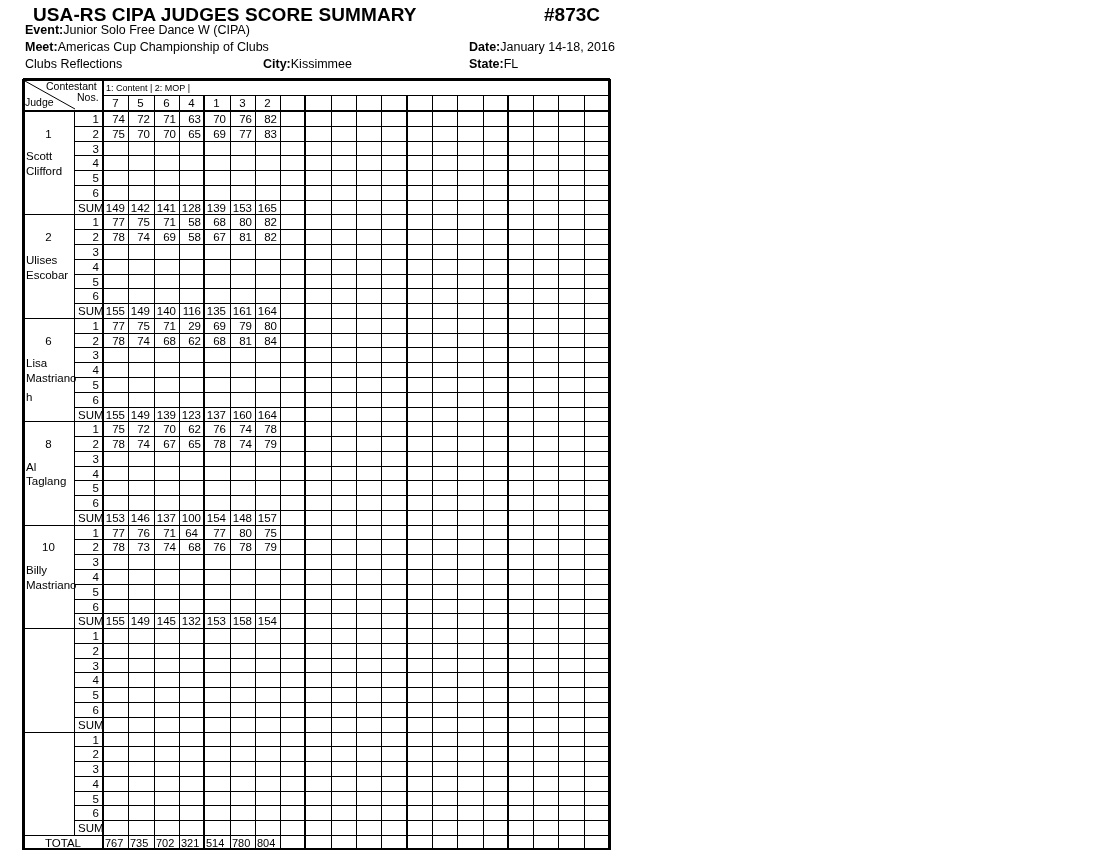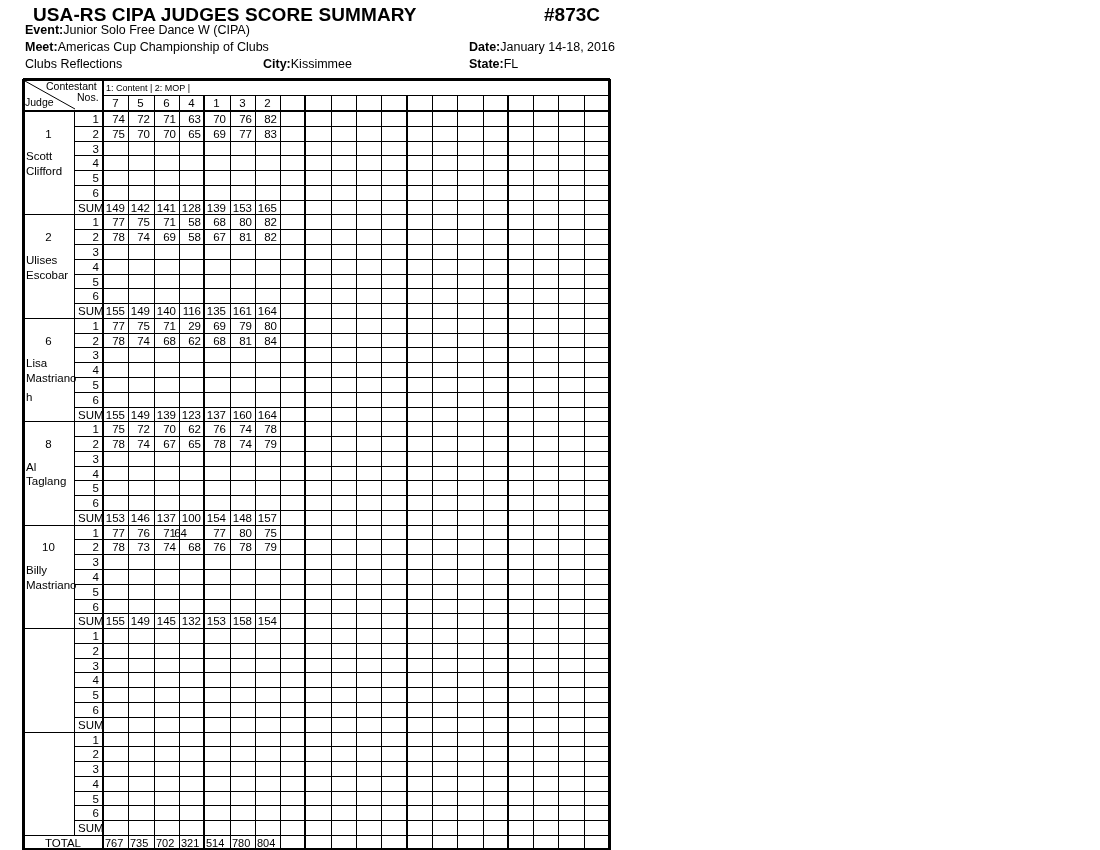--- a/index.html
+++ b/index.html
@@ -242,21 +242,21 @@
     <div class="hline" style="left: 74px; width: 535px; top: 599px; height: 1px;"></div>
     <div class="hline" style="left: 74px; width: 535px; top: 613px; height: 1px;"></div>
     <div class="cell c" style="left: 25px; top: 540px; width: 47px; height: 15px;">10</div>
     <div class="cell " style="left: 26px; top: 563px; width: 61px; height: 15px; overflow: visible;">Billy</div>
     <div class="cell " style="left: 26px; top: 578px; width: 61px; height: 15px; overflow: visible;">Mastriano</div>
     <div class="cell " style="left: 26px; top: 597px; width: 61px; height: 15px; overflow: visible;"></div>
     <div class="cell r" style="left: 75px; top: 526px; width: 24px; height: 14px;">1</div>
     <div class="cell r" style="left: 103px; top: 526px; width: 22px; height: 14px;">77</div>
     <div class="cell r" style="left: 128px; top: 526px; width: 22px; height: 14px;">76</div>
     <div class="cell r" style="left: 154px; top: 526px; width: 22px; height: 14px;">71</div>
-    <div class="cell r" style="left: 165px; top: 526px; width: 22px; height: 14px;">64</div>
+    <div class="cell r" style="left: 176px; top: 526px; width: 22px; height: 14px;">64</div>
     <div class="cell r" style="left: 204px; top: 526px; width: 22px; height: 14px;">77</div>
     <div class="cell r" style="left: 230px; top: 526px; width: 22px; height: 14px;">80</div>
     <div class="cell r" style="left: 255px; top: 526px; width: 22px; height: 14px;">75</div>
     <div class="cell r" style="left: 75px; top: 540px; width: 24px; height: 14px;">2</div>
     <div class="cell r" style="left: 103px; top: 540px; width: 22px; height: 14px;">78</div>
     <div class="cell r" style="left: 128px; top: 540px; width: 22px; height: 14px;">73</div>
     <div class="cell r" style="left: 154px; top: 540px; width: 22px; height: 14px;">74</div>
     <div class="cell r" style="left: 179px; top: 540px; width: 22px; height: 14px;">68</div>
     <div class="cell r" style="left: 204px; top: 540px; width: 22px; height: 14px;">76</div>
     <div class="cell r" style="left: 230px; top: 540px; width: 22px; height: 14px;">78</div>

